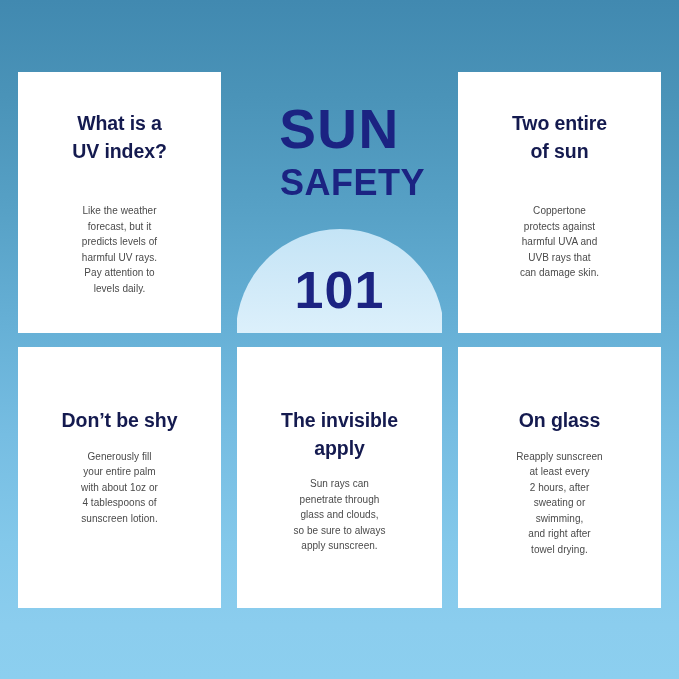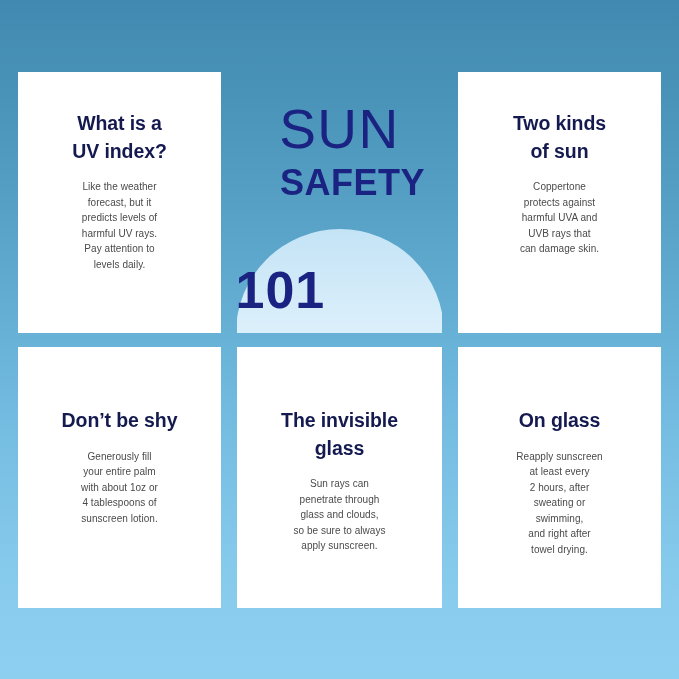--- a/index.html
+++ b/index.html
@@ -49,21 +49,21 @@
     box-sizing: border-box;
     padding: 10px 14px 12px;
     display: flex;
     flex-direction: column;
     align-items: center;
     justify-content: flex-start;
     text-align: center;
     overflow: hidden;
   }
 
-  .card.row-top   { padding-top: 38px; }
+  .card.row-top   { padding-top: 38px; gap: 24px; }
   .card.row-bot   { padding-top: 60px; }
 
   .card-title {
     color: #141a4f;
     font-weight: bold;
     font-size: 19.5px;
     line-height: 1.42;
     letter-spacing: -0.1px;
     margin: 0 0 14px 0;
     white-space: pre-line;
@@ -85,21 +85,21 @@
     grid-row: 1;
     position: relative;
     display: flex;
     flex-direction: column;
     align-items: center;
     overflow: hidden;
   }
 
   .hero-word-sun {
     color: #1b2382;
-    font-weight: normal;
+    font-weight: bold;
     font-size: 55px;
     line-height: 1;
     letter-spacing: 1.5px;
     margin-top: 30px;
   }
 
   .hero-word-safety {
     color: #1b2382;
     font-weight: bold;
     font-size: 36px;
@@ -113,20 +113,21 @@
     position: absolute;
     left: 50%;
     transform: translateX(-50%);
     bottom: 0;
     width: 208px;
     height: 104px;
     background: linear-gradient(to bottom, #c4e4f6 0%, #cfe9f8 45%, #dcf0fb 100%);
     border-radius: 104px 104px 0 0;
     display: flex;
     align-items: center;
+    justify-content: center;
   }
 
   .hero-arc-label {
     color: #1b2382;
     font-weight: bold;
     font-size: 52px;
     line-height: 1;
     letter-spacing: 1px;
     padding-top: 18px;
   }
@@ -151,41 +152,41 @@
 
     <div class="hero">
       <div class="hero-word-sun">SUN</div>
       <div class="hero-word-safety">SAFETY</div>
       <div class="hero-arc">
         <div class="hero-arc-label">101</div>
       </div>
     </div>
 
     <div class="card row-top">
-      <div class="card-title">Two kinds
+      <div class="card-title">Two entire
 of sun</div>
       <div class="card-body">Coppertone
 protects against
 harmful UVA and
 UVB rays that
 can damage skin.</div>
     </div>
 
     <div class="card row-bot">
       <div class="card-title">Don’t be shy</div>
       <div class="card-body">Generously fill
 your entire palm
 with about 1oz or
 4 tablespoons of
 sunscreen lotion.</div>
     </div>
 
     <div class="card row-bot">
       <div class="card-title">The invisible
-glass</div>
+apply</div>
       <div class="card-body">Sun rays can
 penetrate through
 glass and clouds,
 so be sure to always
 apply sunscreen.</div>
     </div>
 
     <div class="card row-bot">
       <div class="card-title">On glass</div>
       <div class="card-body">Reapply sunscreen

